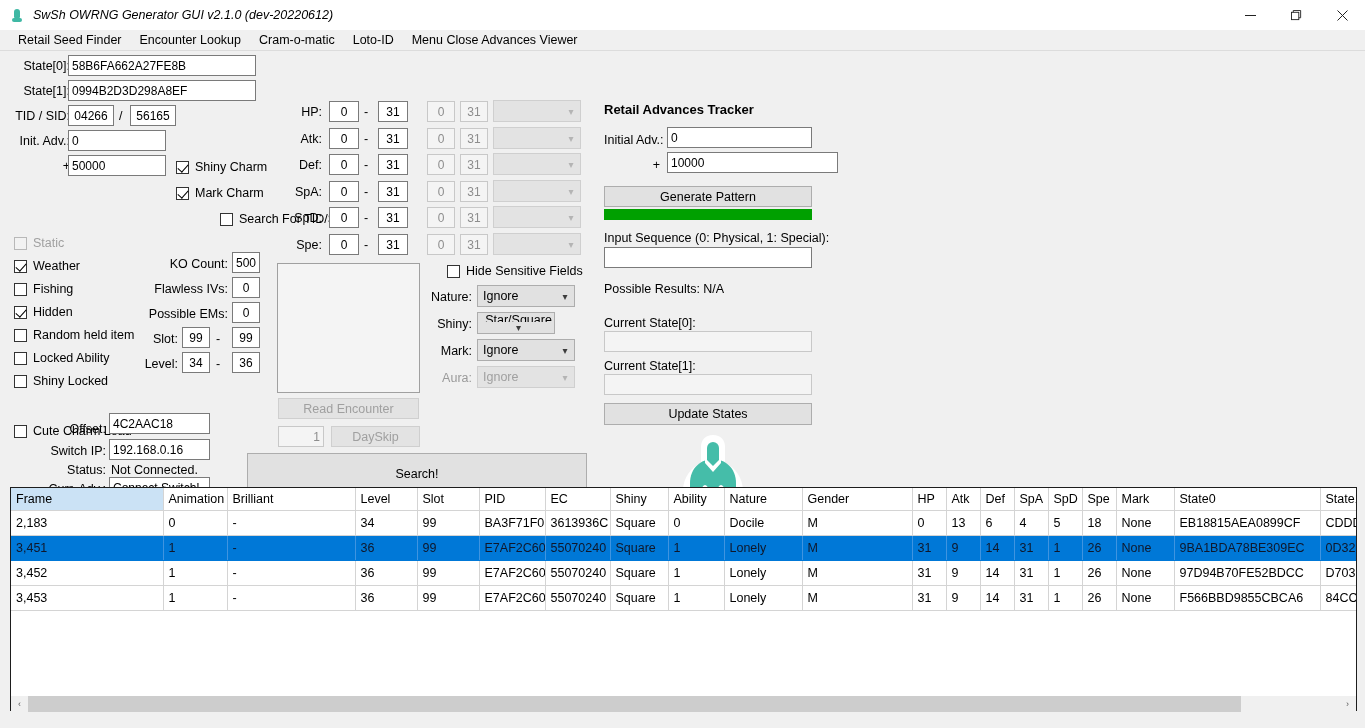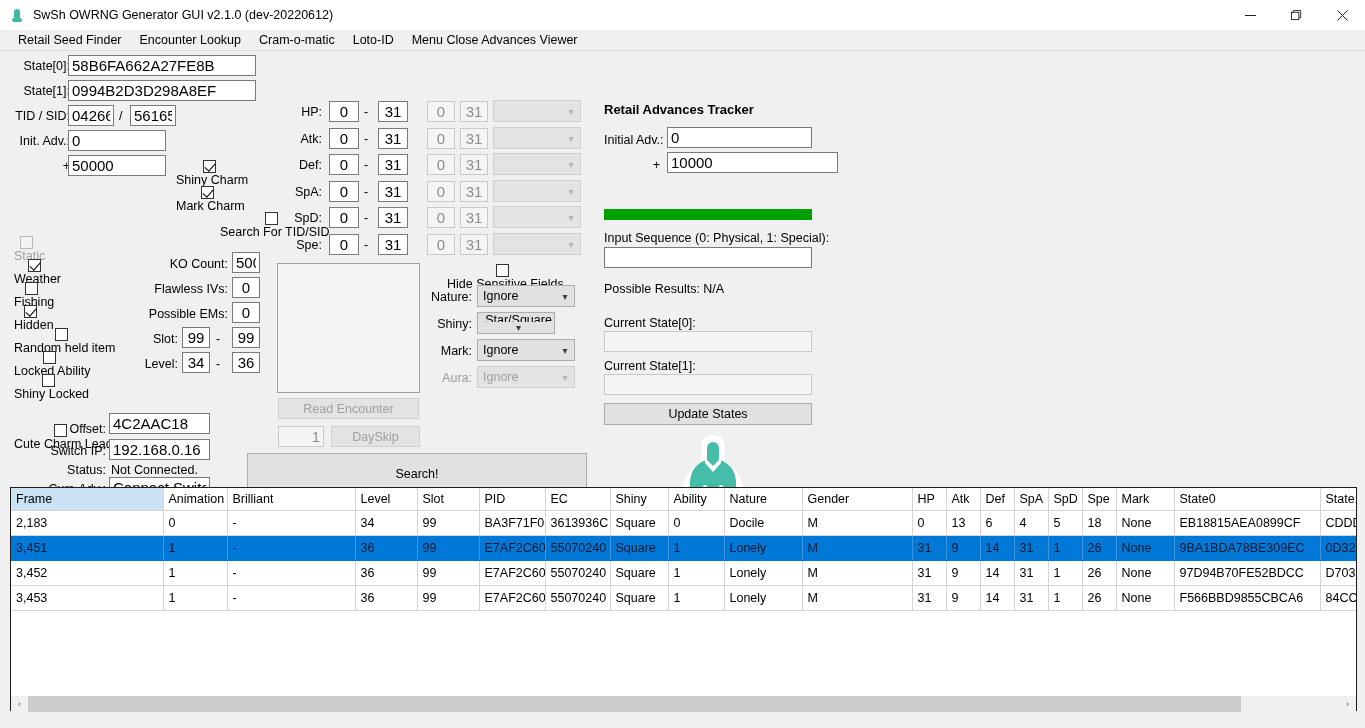--- a/index.html
+++ b/index.html
@@ -13,20 +13,21 @@
     font-size: 12.5px;
     color: #000;
     -webkit-font-smoothing: antialiased;
   }
 
   
   .titlebar {
     height: 30px; background: #ffffff;
     display: flex; align-items: center;
     position: relative;
+    font-style: italic;
   }
   .tb-icon {
     width: 16px; height: 16px; margin-left: 9px; margin-right: 8px;
     position: relative; flex: none;
   }
   .tb-icon .body {
     position:absolute; left:5px; top:2px; width:6px; height:9px;
     background:#3fb8a4; border-radius: 3px 3px 1px 1px;
   }
   .tb-icon .base {
@@ -54,21 +55,21 @@
   }
 
   
   .lbl { font-size: 12.5px; color:#000; white-space: nowrap; }
   .lbl.dim { color:#9a9a9a; }
 
   input.tbox {
     border: 1px solid #7a7a7a;
     background: #ffffff;
     font-family: "Liberation Sans", sans-serif;
-    font-size: 15px;
+    font-size: 12px;
     color: #000;
     padding: 1px 3px;
     height: 21px;
     outline: none;
   }
   input.tbox.dis { background:#f4f4f4; border-color:#c8c8c8; color:#8d8d8d; }
   input.tbox.center { text-align: center; }
   input.tbox.right { text-align: right; }
 
   .btn {
@@ -95,21 +96,21 @@
     user-select:none;
   }
   .combo .cv { flex:1; overflow:hidden; white-space:nowrap; }
   .combo .arrow {
     width: 18px; display:flex; align-items:center; justify-content:center;
     color:#3c3c3c; font-size:10px;
   }
   .combo.dis { color:#a0a0a0; border-color:#cfcfcf; background:#e3e3e3; }
   .combo.dis .arrow { color:#b4b4b4; }
 
-  .chk { display:flex; align-items:center; cursor:default; user-select:none;flex-direction:column; }
+  .chk { display:flex; align-items:center; cursor:default; user-select:none; }
   .chk .box {
     width: 13px; height: 13px; border:1px solid #333;
     background:#fff; margin-right: 6px; flex:none;
     position: relative;
   }
   .chk .box.on::after {
     content:""; position:absolute; left:3px; top:0px;
     width:5px; height:9px; border:solid #000;
     border-width: 0 1.6px 1.6px 0; transform: rotate(42deg);
   }
@@ -429,20 +430,21 @@
   </div>
 
   <div class="abs" style="left:604px; top:51px; font-weight:bold; font-size:13px;">Retail Advances Tracker</div>
 
   <div class="abs" style="left:604px; top:82px;">Initial Adv.:</div>
   <input class="tbox abs" style="left: 667px; top: 76px; width: 145px;" value="0">
 
   <div class="abs" style="left:604px; top:107px; width:56px; text-align:right;">+</div>
   <input class="tbox abs" style="left: 667px; top: 101px; width: 171px;" value="10000">
 
+  <div class="btn abs" style="left:604px; top:135px; width:208px; height:21px;">Generate Pattern</div>
   <div class="abs" style="left:604px; top:158px; width:208px; height:11px; background:#f0f0f0;">
     <div class="pbar" style="height:11px; width:100%;"></div>
   </div>
 
   <div class="abs" style="left:604px; top:180px;">Input Sequence (0: Physical, 1: Special):</div>
   <input class="tbox abs" style="left: 604px; top: 196px; width: 208px;" value="">
 
   <div class="abs" style="left:604px; top:231px;">Possible Results: N/A</div>
 
   <div class="abs" style="left:604px; top:265px;">Current State[0]:</div>

